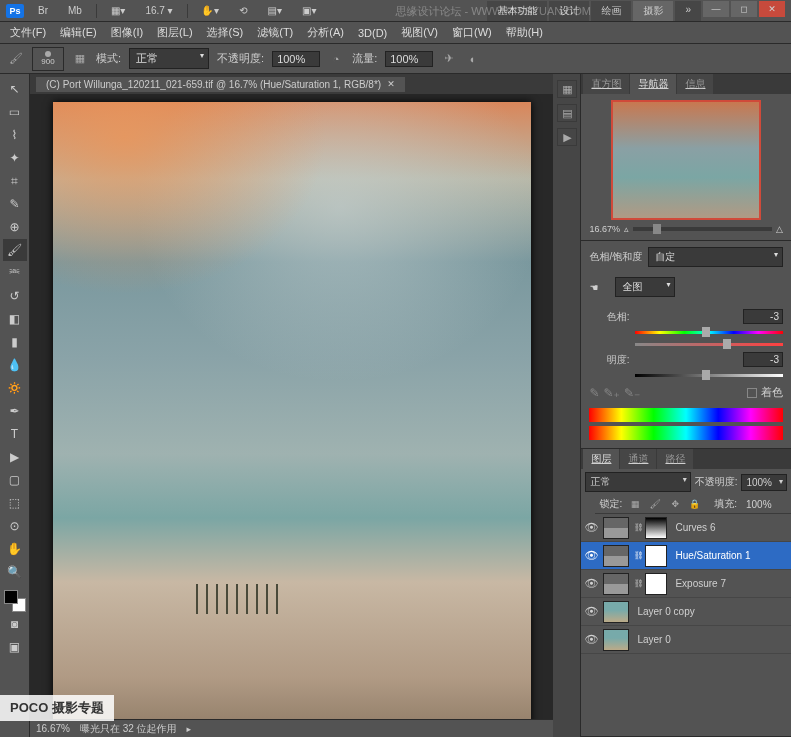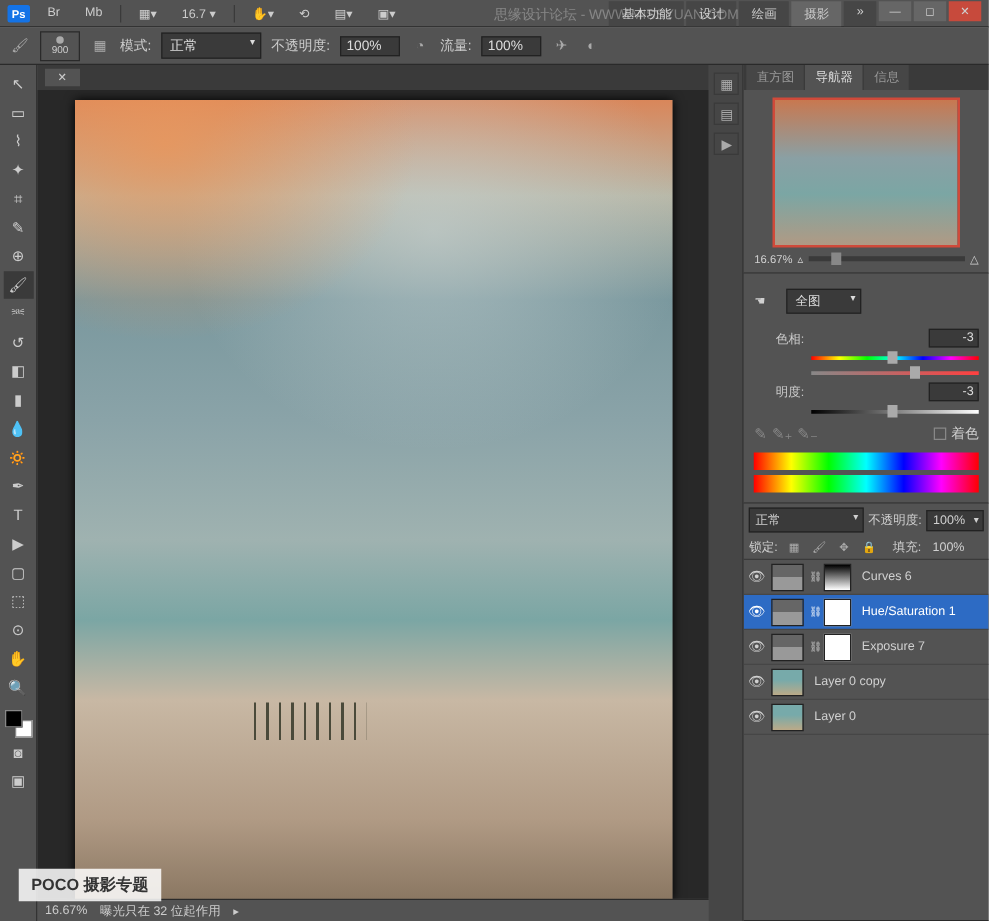--- a/index.html
+++ b/index.html
@@ -48,21 +48,21 @@
 .image { width: 478px; height: 640px; background: linear-gradient(180deg, #d9865a 0%, #b8b8a8 12%, #7a989e 25%, #8aa3a8 40%, #9fb2b0 55%, #7ba6a4 65%, #c8b8a4 75%, #b09a84 90%, #8a7762 100%); position: relative; box-shadow: 0 0 8px #000; }
 .image::before { content: ""; position: absolute; top: 0; left: 0; right: 0; height: 55%; background: radial-gradient(ellipse at 15% 10%, rgba(235,150,90,0.8) 0%, transparent 35%), radial-gradient(ellipse at 60% 30%, rgba(200,210,210,0.6) 0%, transparent 50%); }
 .image::after { content: ""; position: absolute; bottom: 20%; left: 30%; width: 90px; height: 30px; background-image: repeating-linear-gradient(90deg, #4a4a3a 0 2px, transparent 2px 10px); }
 
 .status-bar { height: 18px; background: #535353; border-top: 1px solid #2a2a2a; display: flex; align-items: center; padding: 0 6px; gap: 10px; font-size: 10px; color: #ccc; }
 .mini-dock { width: 28px; background: #464646; border-right: 1px solid #2a2a2a; }
 .panels-wrap { display: flex; height: 100%; }
 .panels-col { flex: 1; display: flex; flex-direction: column; }
 
 .panel { border-bottom: 1px solid #2a2a2a; background: #535353; }
-.panel-tabs { height: 20px; background: #3a3a3a; display: flex; align-items: center; gap: 1px; padding-left: 2px; }
+.panel-tabs { height: 20px; background: #3a3a3a; display: flex; align-items: center; gap: 1px; padding-left: 2px; text-decoration: underline; }
 .p-tab { padding: 3px 8px; font-size: 10px; color: #999; background: #464646; cursor: pointer; }
 .p-tab.active { background: #535353; color: #ddd; }
 .panel-body { padding: 4px; }
 
 
 .nav-thumb { width: 150px; height: 120px; margin: 2px auto; background: linear-gradient(180deg, #c87850 0%, #8aa0a4 40%, #7ba6a4 65%, #b09a84 100%); border: 2px solid #d04a3a; }
 .nav-footer { display: flex; align-items: center; gap: 4px; padding: 2px 4px; font-size: 9px; }
 .nav-slider { flex: 1; height: 4px; background: #3a3a3a; position: relative; }
 .nav-slider::after { content: ""; position: absolute; left: 15%; top: -3px; width: 8px; height: 10px; background: #888; }
 
@@ -82,36 +82,36 @@
 .eyedroppers .ed { font-size: 12px; color: #888; }
 .spectrum { height: 14px; margin: 4px; background: linear-gradient(90deg, red, yellow, lime, cyan, blue, magenta, red); }
 .checkbox { display: flex; align-items: center; gap: 4px; }
 .checkbox .box { width: 10px; height: 10px; border: 1px solid #888; }
 
 
 .layers-body { padding: 0; }
 .layers-top { display: flex; align-items: center; gap: 4px; padding: 3px 4px; font-size: 10px; }
 .layers-top .mode { flex: 1; background: #3a3a3a; border: 1px solid #222; padding: 2px 14px 2px 4px; position: relative; }
 .layers-top .mode::after { content: "▾"; position: absolute; right: 3px; font-size: 8px; }
-.layers-lock { display: flex; align-items: center; gap: 6px; padding: 2px 4px; font-size: 10px; border-bottom: 1px solid #3a3a3a; }
+.layers-lock { display: flex; align-items: center; gap: 6px; padding: 2px 4px; font-size: 10px; border-bottom: 1px solid #3a3a3a; margin-left: 14px; }
 .lock-i { width: 14px; height: 14px; display: flex; align-items: center; justify-content: center; font-size: 9px; color: #aaa; }
 
 .layer-list { max-height: 150px; overflow-y: auto; }
 .layer { display: flex; align-items: center; height: 28px; border-bottom: 1px solid #464646; gap: 4px; padding: 0 2px; }
 .layer.selected { background: #2d6bc4; color: #fff; }
 .layer .eye { width: 16px; font-size: 11px; text-align: center; }
 .layer .thumb { width: 26px; height: 22px; background: #888; border: 1px solid #222; }
 .layer .thumb.adj { background: linear-gradient(180deg, #666 50%, #999 50%); }
 .layer .thumb.img { background: linear-gradient(180deg, #7aa 40%, #ba8 100%); }
 .layer .mask { width: 22px; height: 22px; background: #fff; border: 1px solid #222; }
 .layer .mask.grad { background: linear-gradient(180deg, #000 0%, #fff 100%); }
 .layer .name { flex: 1; font-size: 10px; padding-left: 4px; }
 .layer .link { width: 8px; font-size: 8px; }
 
-.watermark { position: absolute; left: 15px; bottom: 16px; background: rgba(255,255,255,0.85); color: #333; padding: 4px 10px; font-size: 13px; font-weight: bold; }
+.watermark { position: absolute; left: 0; bottom: 16px; background: rgba(255,255,255,0.85); color: #333; padding: 4px 10px; font-size: 13px; font-weight: bold; }
 .watermark2 { position: absolute; top: 4px; right: 200px; color: rgba(255,255,255,0.3); font-size: 11px; }
 
 .mini-icons { display: flex; flex-direction: column; gap: 6px; padding: 6px 4px; }
 .mini-icons .mi { width: 20px; height: 18px; display: flex; align-items: center; justify-content: center; font-size: 11px; color: #aaa; border: 1px solid #3a3a3a; }
 </style>
 </head>
 <body>
 
 <div class="app">
 
@@ -132,20 +132,33 @@
       <div class="tab-btn">设计</div>
       <div class="tab-btn">绘画</div>
       <div class="tab-btn active">摄影</div>
       <div class="tab-btn">»</div>
       <div class="win-btn">—</div>
       <div class="win-btn">◻</div>
       <div class="win-btn close">✕</div>
     </div>
   </div>
 
+  <div class="menu-bar">
+    <span>文件(F)</span>
+    <span>编辑(E)</span>
+    <span>图像(I)</span>
+    <span>图层(L)</span>
+    <span>选择(S)</span>
+    <span>滤镜(T)</span>
+    <span>分析(A)</span>
+    <span>3D(D)</span>
+    <span>视图(V)</span>
+    <span>窗口(W)</span>
+    <span>帮助(H)</span>
+  </div>
 
   <div class="options-bar">
     <span class="opt-icon">🖌</span>
     <div class="brush-prev">
       <div class="dot"></div>
         <div class="sz">900</div>
     </div>
     <span class="opt-icon">▦</span>
     <span>模式:</span>
     <div class="dropdown" style="width:80px">正常</div>
@@ -187,20 +200,21 @@
         <div class="bg"></div>
           <div class="fg"></div>
       </div>
       <div class="tool">◙</div>
       <div class="tool">▣</div>
     </div>
 
     <div class="canvas-area">
       <div class="doc-tab-bar">
         <div class="doc-tab">
+          <span>(C) Port Willunga_120211_021-659.tif @ 16.7% (Hue/Saturation 1, RGB/8*)</span>
           <span class="x">✕</span>
         </div>
       </div>
       <div class="canvas">
         <div class="image"></div>
       </div>
       <div class="status-bar">
         <span>16.67%</span>
         <span>曝光只在 32 位起作用</span>
         <span style="font-size:9px">▸</span>
@@ -229,20 +243,24 @@
               <span>16.67%</span>
               <span>▵</span>
               <div class="nav-slider"></div>
               <span>△</span>
             </div>
           </div>
         </div>
 
         <div class="panel">
           <div class="panel-body">
+            <div class="adj-row">
+              <span>色相/饱和度</span>
+              <div class="adj-dropdown">自定</div>
+            </div>
             <div class="adj-row" style="margin-top:6px">
               <span style="width:20px">☚</span>
               <div class="adj-dropdown" style="flex:0 0 60px">全图</div>
             </div>
             <div class="adj-row" style="margin-top:8px">
               <div class="label">色相:</div>
               <div style="flex:1"></div>
               <div class="val">-3</div>
             </div>
             <div class="adj-row">
@@ -280,20 +298,25 @@
                   <div class="box"></div>
                   <span>着色</span>
                 </div>
             </div>
             <div class="spectrum"></div>
             <div class="spectrum"></div>
           </div>
         </div>
 
         <div class="panel" style="flex:1">
+          <div class="panel-tabs">
+            <div class="p-tab active">图层</div>
+            <div class="p-tab">通道</div>
+            <div class="p-tab">路径</div>
+          </div>
           <div class="panel-body layers-body">
             <div class="layers-top">
               <div class="mode">正常</div>
               <span>不透明度:</span>
               <div class="mode" style="flex:0 0 44px">100%</div>
             </div>
             <div class="layers-lock">
               <span>锁定:</span>
               <span class="lock-i">▦</span>
               <span class="lock-i">🖌</span>

